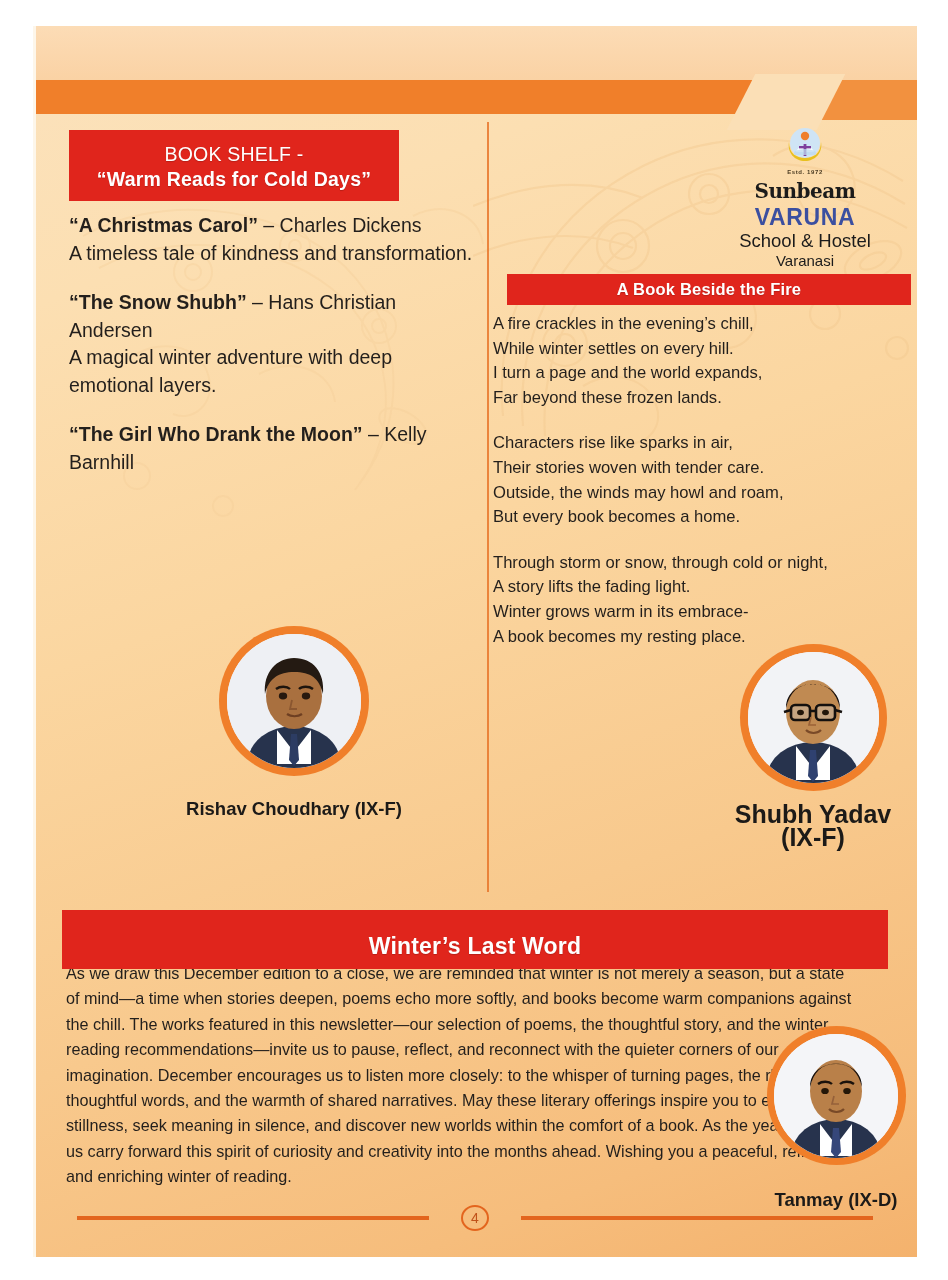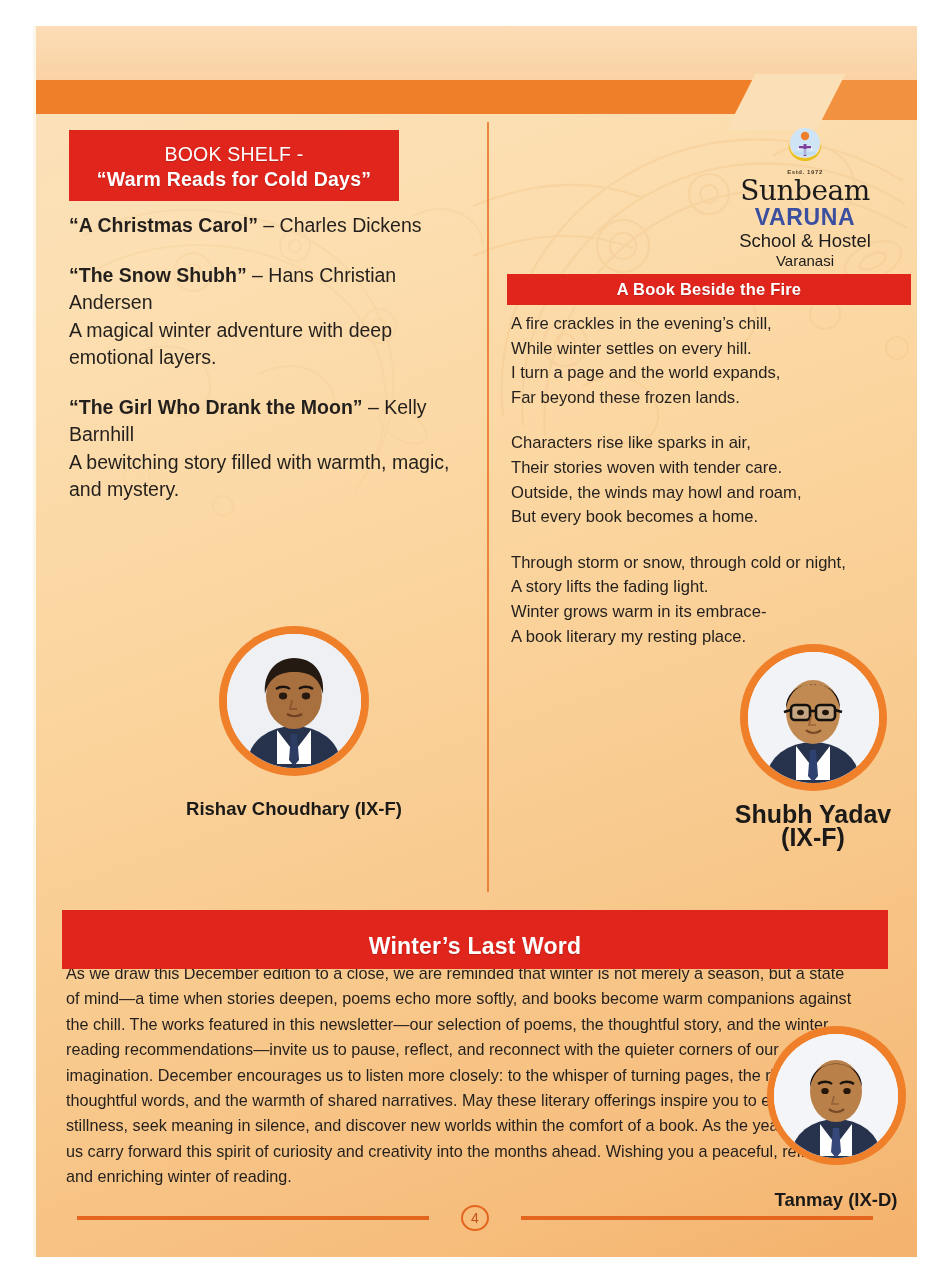--- a/index.html
+++ b/index.html
@@ -113,22 +113,22 @@
     position: absolute; right: 26px; top: 8px;
     width: 172px; text-align: center; z-index: 16;
   }
   .crest { width: 46px; height: 46px; margin: 0 auto 0; position: relative; }
   .estd {
     font-size: 6px; letter-spacing: .6px; color: #4a3b22;
     font-weight: 700; margin-top: 1px;
   }
   .logo-sunbeam {
     font-family: "DejaVu Serif", serif;
-    font-weight: 400;
-    font-size: 28px;
+    font-weight: 700;
+    font-size: 20px;
     line-height: 32px;
     color: #1b1b1b;
     letter-spacing: -.5px;
     margin-top: 0px;
   }
   .logo-varuna {
     font-size: 23px; font-weight: 700; color: #3b4fa0;
     letter-spacing: .6px; line-height: 25px; margin-top: -2px;
   }
   .logo-school {
@@ -138,21 +138,21 @@
     font-size: 15px; color: #1b1b1b; line-height: 18px;
   }
 
   
   #poem-header {
     position: absolute; left: 16px; top: 160px;
     width: 404px; padding: 5px 14px 6px;
     font-size: 16.5px; line-height: 20px;
   }
   #poem-body {
-    position: absolute; left: 20px; top: 198px; width: 412px;
+    position: absolute; left: 2px; top: 198px; width: 412px;
     color: #231f1c; font-size: 16.6px; line-height: 24.6px;
   }
   #poem-body .stanza { margin-bottom: 21px; }
 
   
   .photo-ring {
     border-radius: 50%;
     background: #f07f2a;
     display: flex; align-items: center; justify-content: center;
   }
@@ -277,28 +277,28 @@
     <div class="col-left">
 
       <div class="redbar" id="bookshelf-header">
         <span class="hl1">BOOK SHELF -</span>
         <span class="hl2">“Warm Reads for Cold Days”</span>
       </div>
 
       <div id="book-list">
         <div class="book-entry">
           <span class="btitle">“A Christmas Carol”</span><span class="bauthor"> – Charles Dickens</span><br>
+          <span class="bdesc">A timeless tale of kindness and transformation.</span>
         </div>
         <div class="book-entry">
           <span class="btitle">“The Snow Shubh”</span><span class="bauthor"> – Hans Christian Andersen</span><br>
           <span class="bdesc">A magical winter adventure with deep emotional layers.</span>
         </div>
         <div class="book-entry">
           <span class="btitle">“The Girl Who Drank the Moon”</span><span class="bauthor"> – Kelly Barnhill</span><br>
-          <span class="bdesc">A bewitching story filled with warmth, magic, and mystery.</span>
         </div>
       </div>
 
       <div id="student1">
         <div class="photo-ring">
           <div class="photo-inner">
             <svg viewBox="0 0 134 134" width="134" height="134">
               <rect width="134" height="134" fill="#eef0f4"></rect>
               <ellipse cx="67" cy="128" rx="46" ry="36" fill="#27334d"></ellipse>
               <path d="M50,96 L67,118 L84,96 L84,130 L50,130 Z" fill="#ffffff"></path>
@@ -347,21 +347,21 @@
 While winter settles on every hill.
 I turn a page and the world expands,
 Far beyond these frozen lands.</div>
         <div class="stanza" style="white-space:pre-line">Characters rise like sparks in air,
 Their stories woven with tender care.
 Outside, the winds may howl and roam,
 But every book becomes a home.</div>
         <div class="stanza" style="white-space:pre-line">Through storm or snow, through cold or night,
 A story lifts the fading light.
 Winter grows warm in its embrace-
-A book literary my resting place.</div>
+A book becomes my resting place.</div>
       </div>
 
       <div id="student2">
         <div class="photo-ring">
           <div class="photo-inner">
             <svg viewBox="0 0 131 131" width="131" height="131">
               <rect width="131" height="131" fill="#f2f3f6"></rect>
               <ellipse cx="65" cy="126" rx="46" ry="36" fill="#27334d"></ellipse>
               <path d="M48,94 L65,116 L82,94 L82,128 L48,128 Z" fill="#ffffff"></path>
               <path d="M62,98 L68,98 L70,124 L65,130 L60,124 Z" fill="#2f4170"></path>

